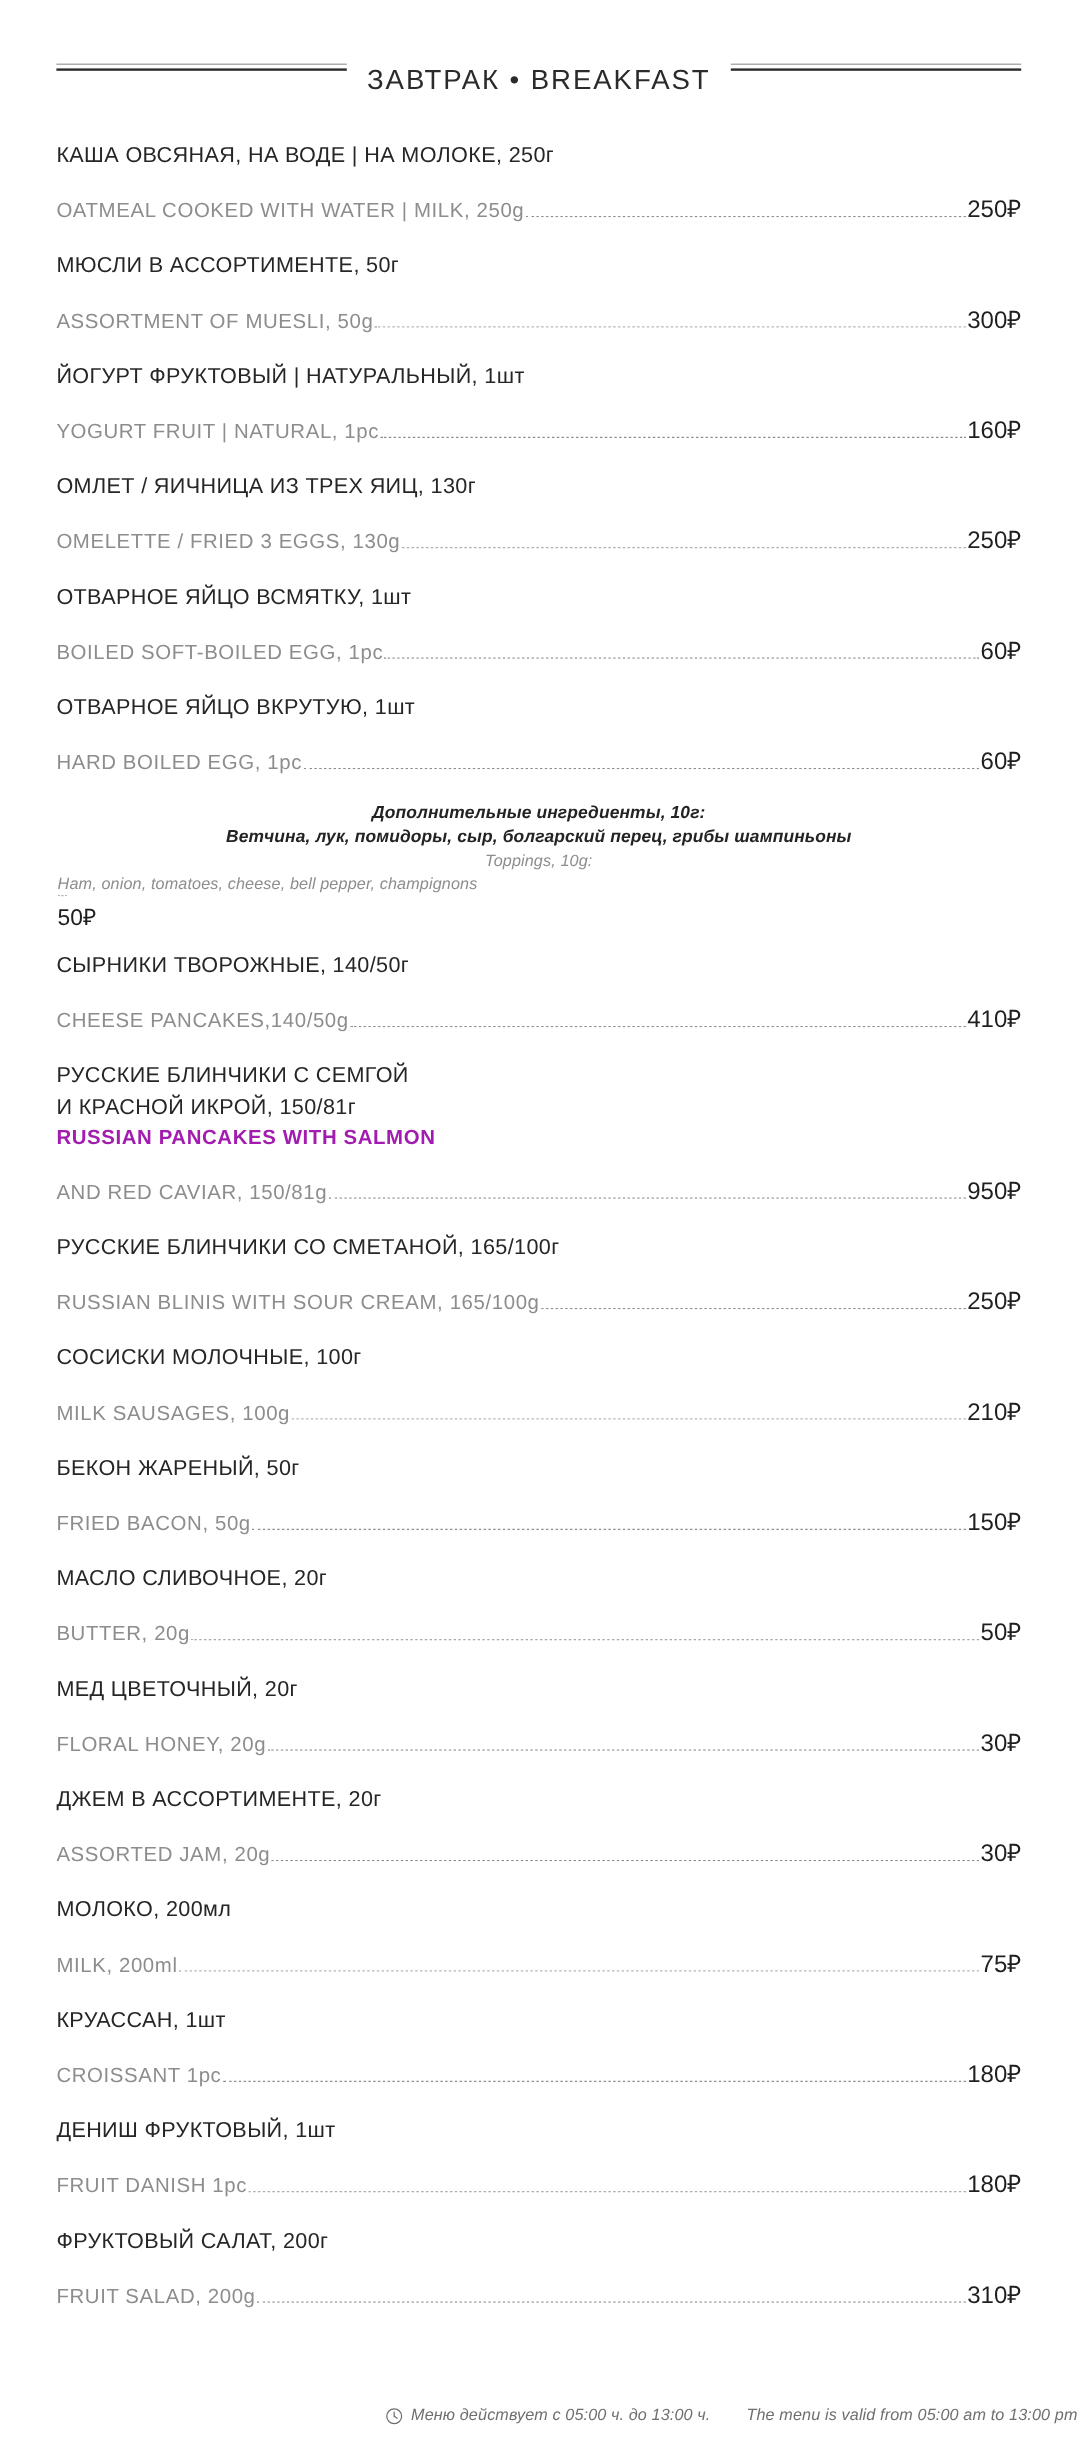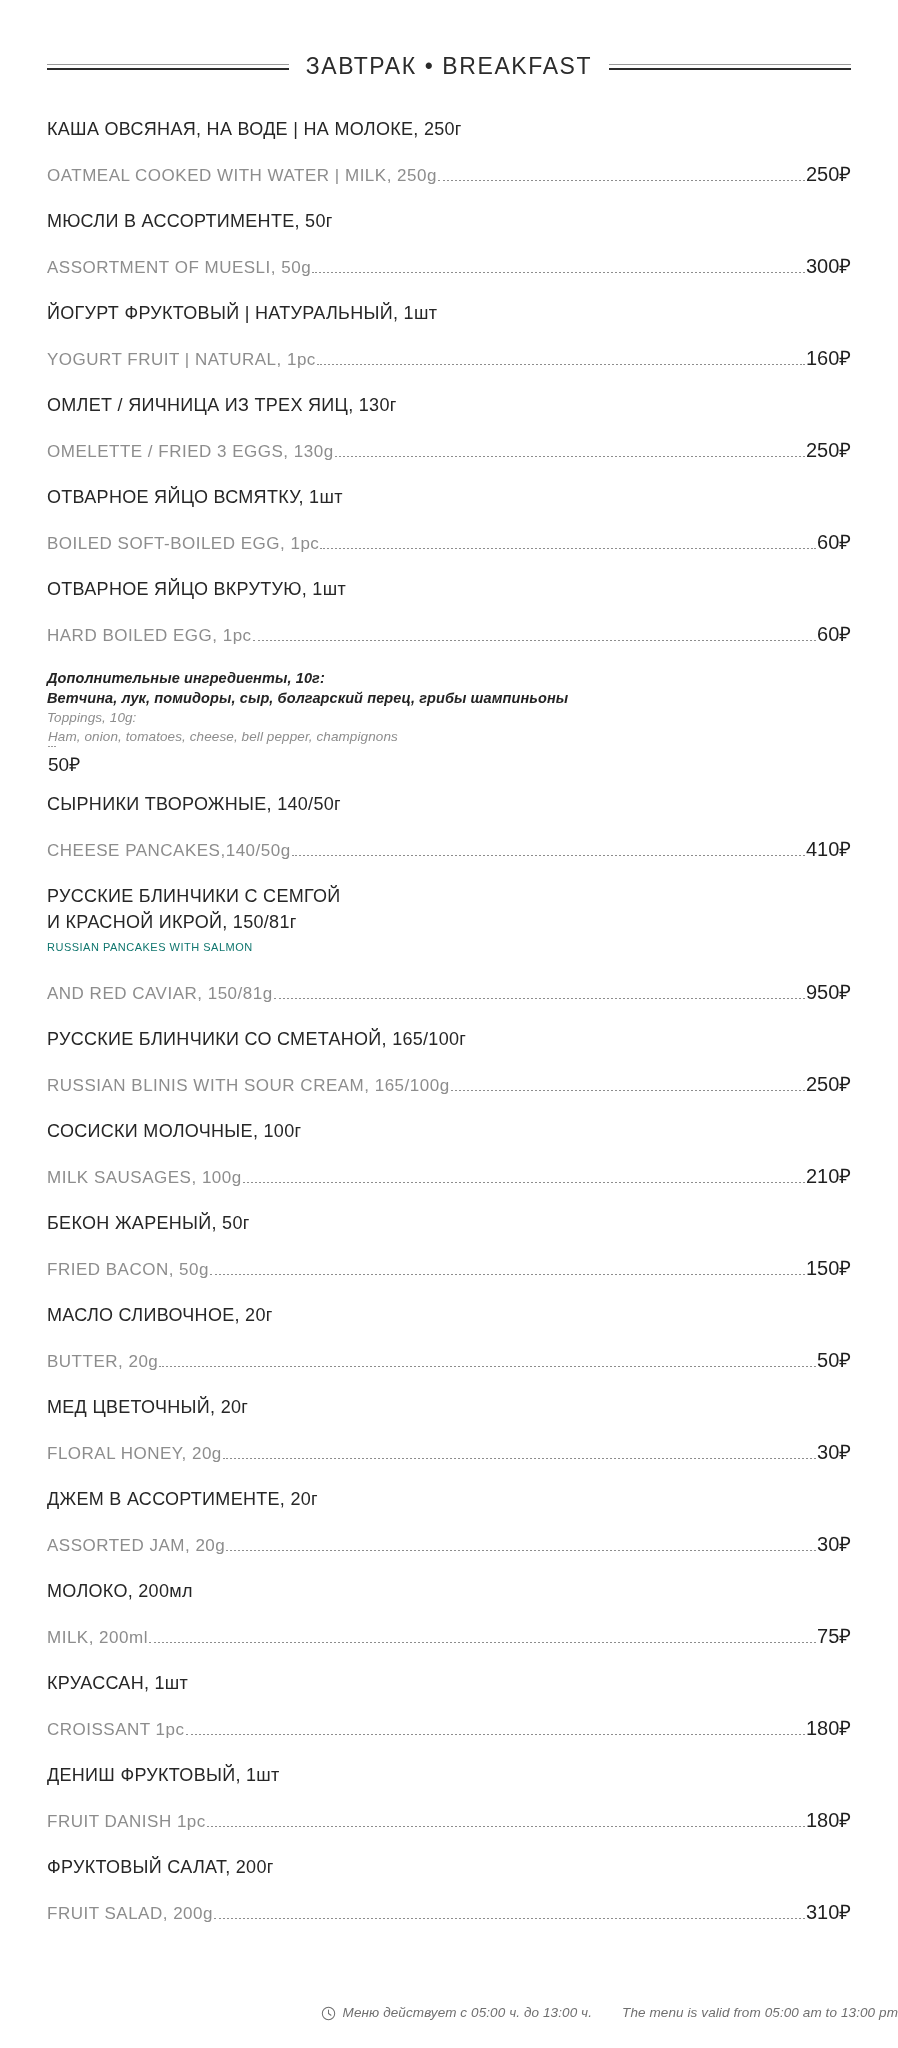--- a/index.html
+++ b/index.html
@@ -22,21 +22,21 @@
     box-sizing: border-box;
     padding: 0 47px;
     position: relative;
     display: flex;
     flex-direction: column;
   }
 
   
   .section-header {
     display: flex;
-    align-items: center;
+    align-items: flex-start;
     margin-top: 53px;
     margin-bottom: 0;
     gap: 0;
   }
   .rule {
     flex: 1 1 auto;
     height: 6px;
     position: relative;
   }
   .rule::before {
@@ -119,30 +119,32 @@
     flex: 0 0 auto;
     font-size: 20px;
     color: #1f1f1f;
     letter-spacing: 0px;
     font-weight: 400;
     white-space: nowrap;
   }
 
   
   .sub-lines {
-    font-size: 11px;
-    color: #0f766e;
+    font-size: 17px;
+    color: #a21caf;
     letter-spacing: 0.5px;
     line-height: 25px;
+    font-weight: bold;
   }
 
   
   .note {
     margin-top: 6px;
     margin-bottom: 14px;
+    text-align: center;
   }
   .note-ru {
     font-size: 14.5px;
     font-style: italic;
     font-weight: bold;
     color: #232323;
     line-height: 20px;
     letter-spacing: 0.1px;
     white-space: pre-line;
   }

